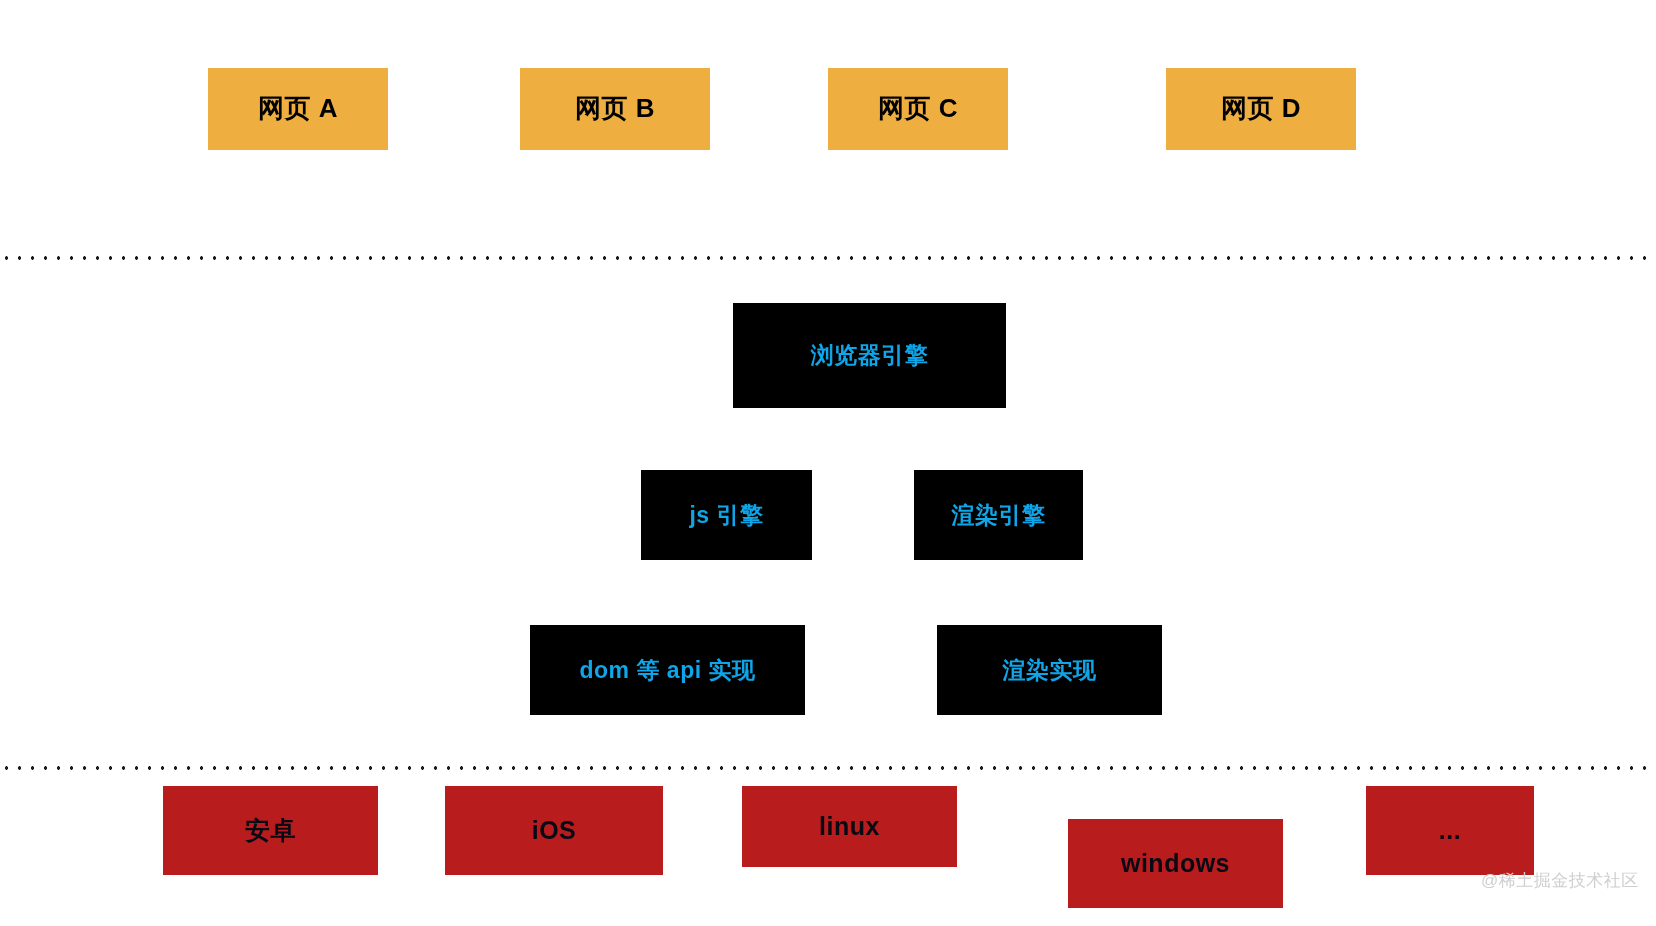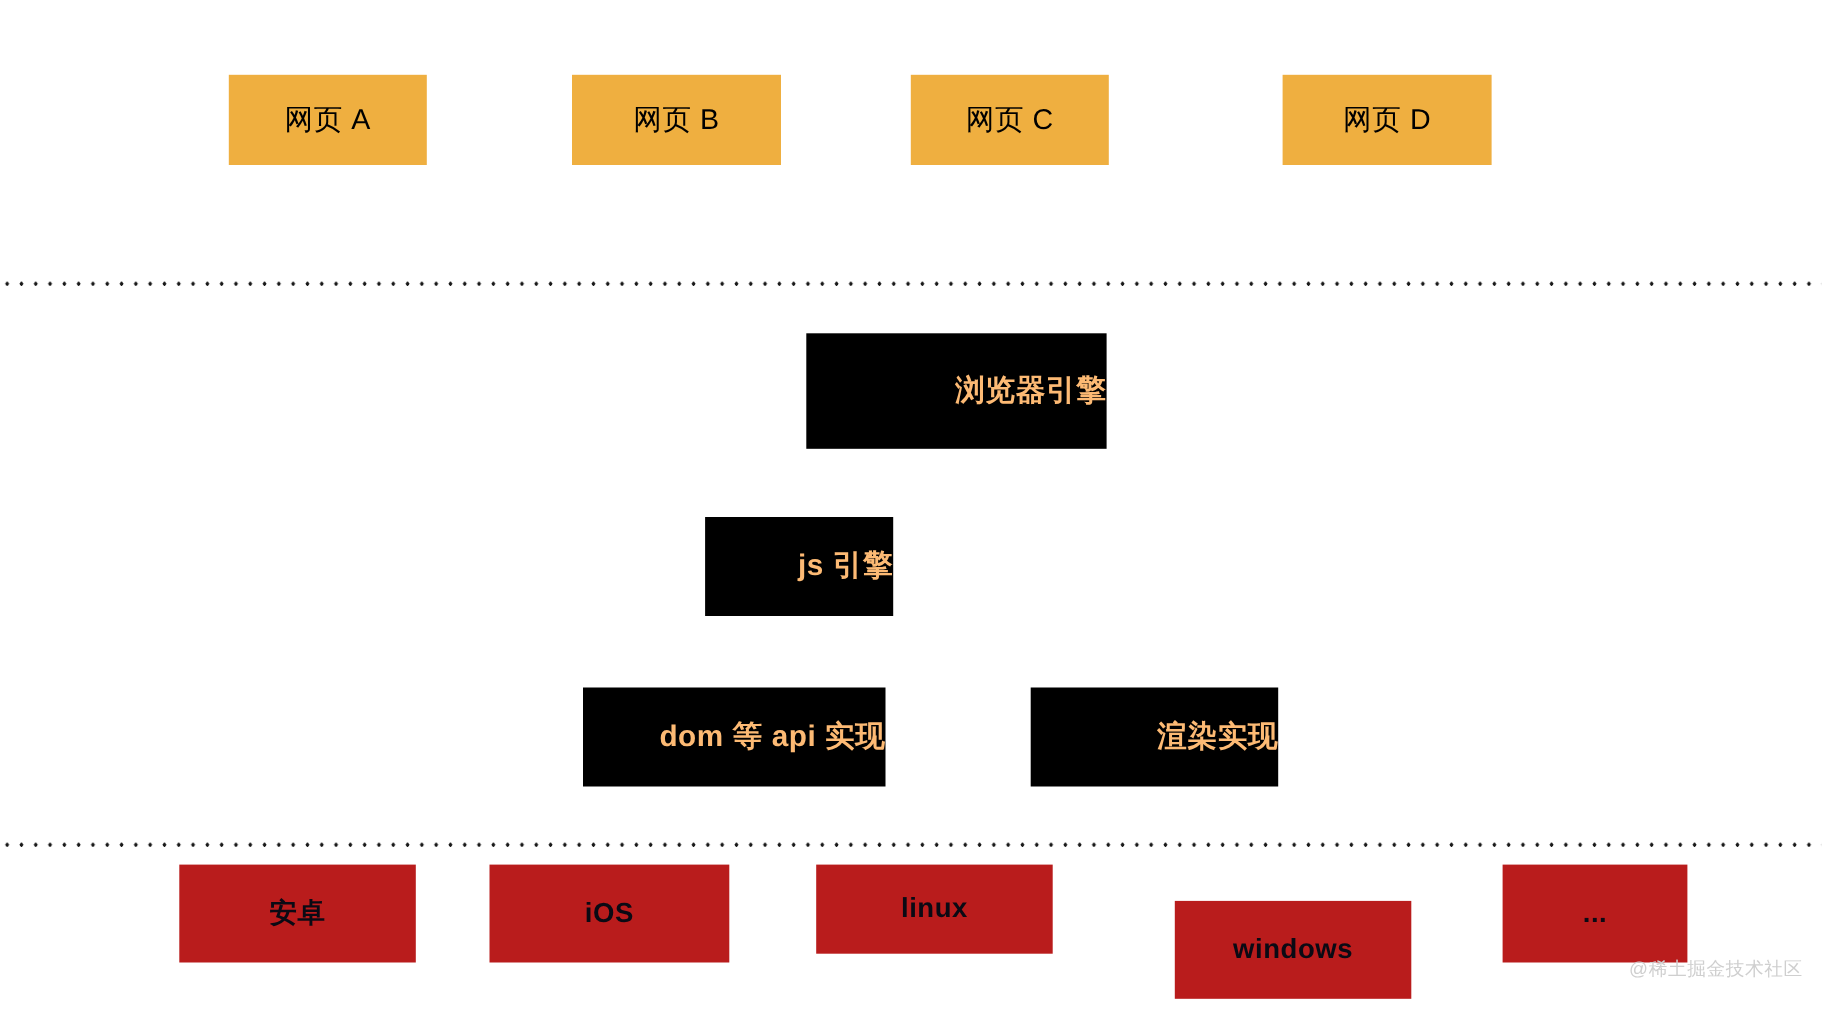--- a/index.html
+++ b/index.html
@@ -23,31 +23,30 @@
     align-items: center;
     justify-content: center;
     box-sizing: border-box;
     text-align: center;
     line-height: 1.15;
     white-space: nowrap;
   }
   .box-page {
     background: #EFAF40;
     color: #000000;
-    font-weight: normal;
+    font-weight: bold;
     font-size: 26px;
     letter-spacing: 0.5px;
   }
   .box-engine {
     background: #000000;
-    color: #fdba74;
+    color: #0ea5e9;
     font-weight: bold;
-    font-size: 27px;
+    font-size: 23px;
     letter-spacing: 0.5px;
-    justify-content: flex-end;
   }
   .box-os {
     background: #b91c1c;
     color: #0a0a14;
     font-weight: bold;
     font-size: 25px;
     letter-spacing: 0.5px;
   }
   .divider {
     position: absolute;
@@ -87,20 +86,23 @@
 
   <div class="divider" style="top:256px;"></div>
 
   <div class="box box-engine" style="left:733px; top:303px; width:273px; height:105px;">
     <span>浏览器引擎</span>
   </div>
 
   <div class="box box-engine" style="left:641px; top:470px; width:171px; height:90px;">
     <span>js 引擎</span>
   </div>
+  <div class="box box-engine" style="left:914px; top:470px; width:169px; height:90px;">
+    <span>渲染引擎</span>
+  </div>
 
   <div class="box box-engine" style="left:530px; top:625px; width:275px; height:90px;">
     <span>dom 等 api 实现</span>
   </div>
   <div class="box box-engine" style="left:937px; top:625px; width:225px; height:90px;">
     <span>渲染实现</span>
   </div>
 
   <div class="divider" style="top:766px;"></div>
 

